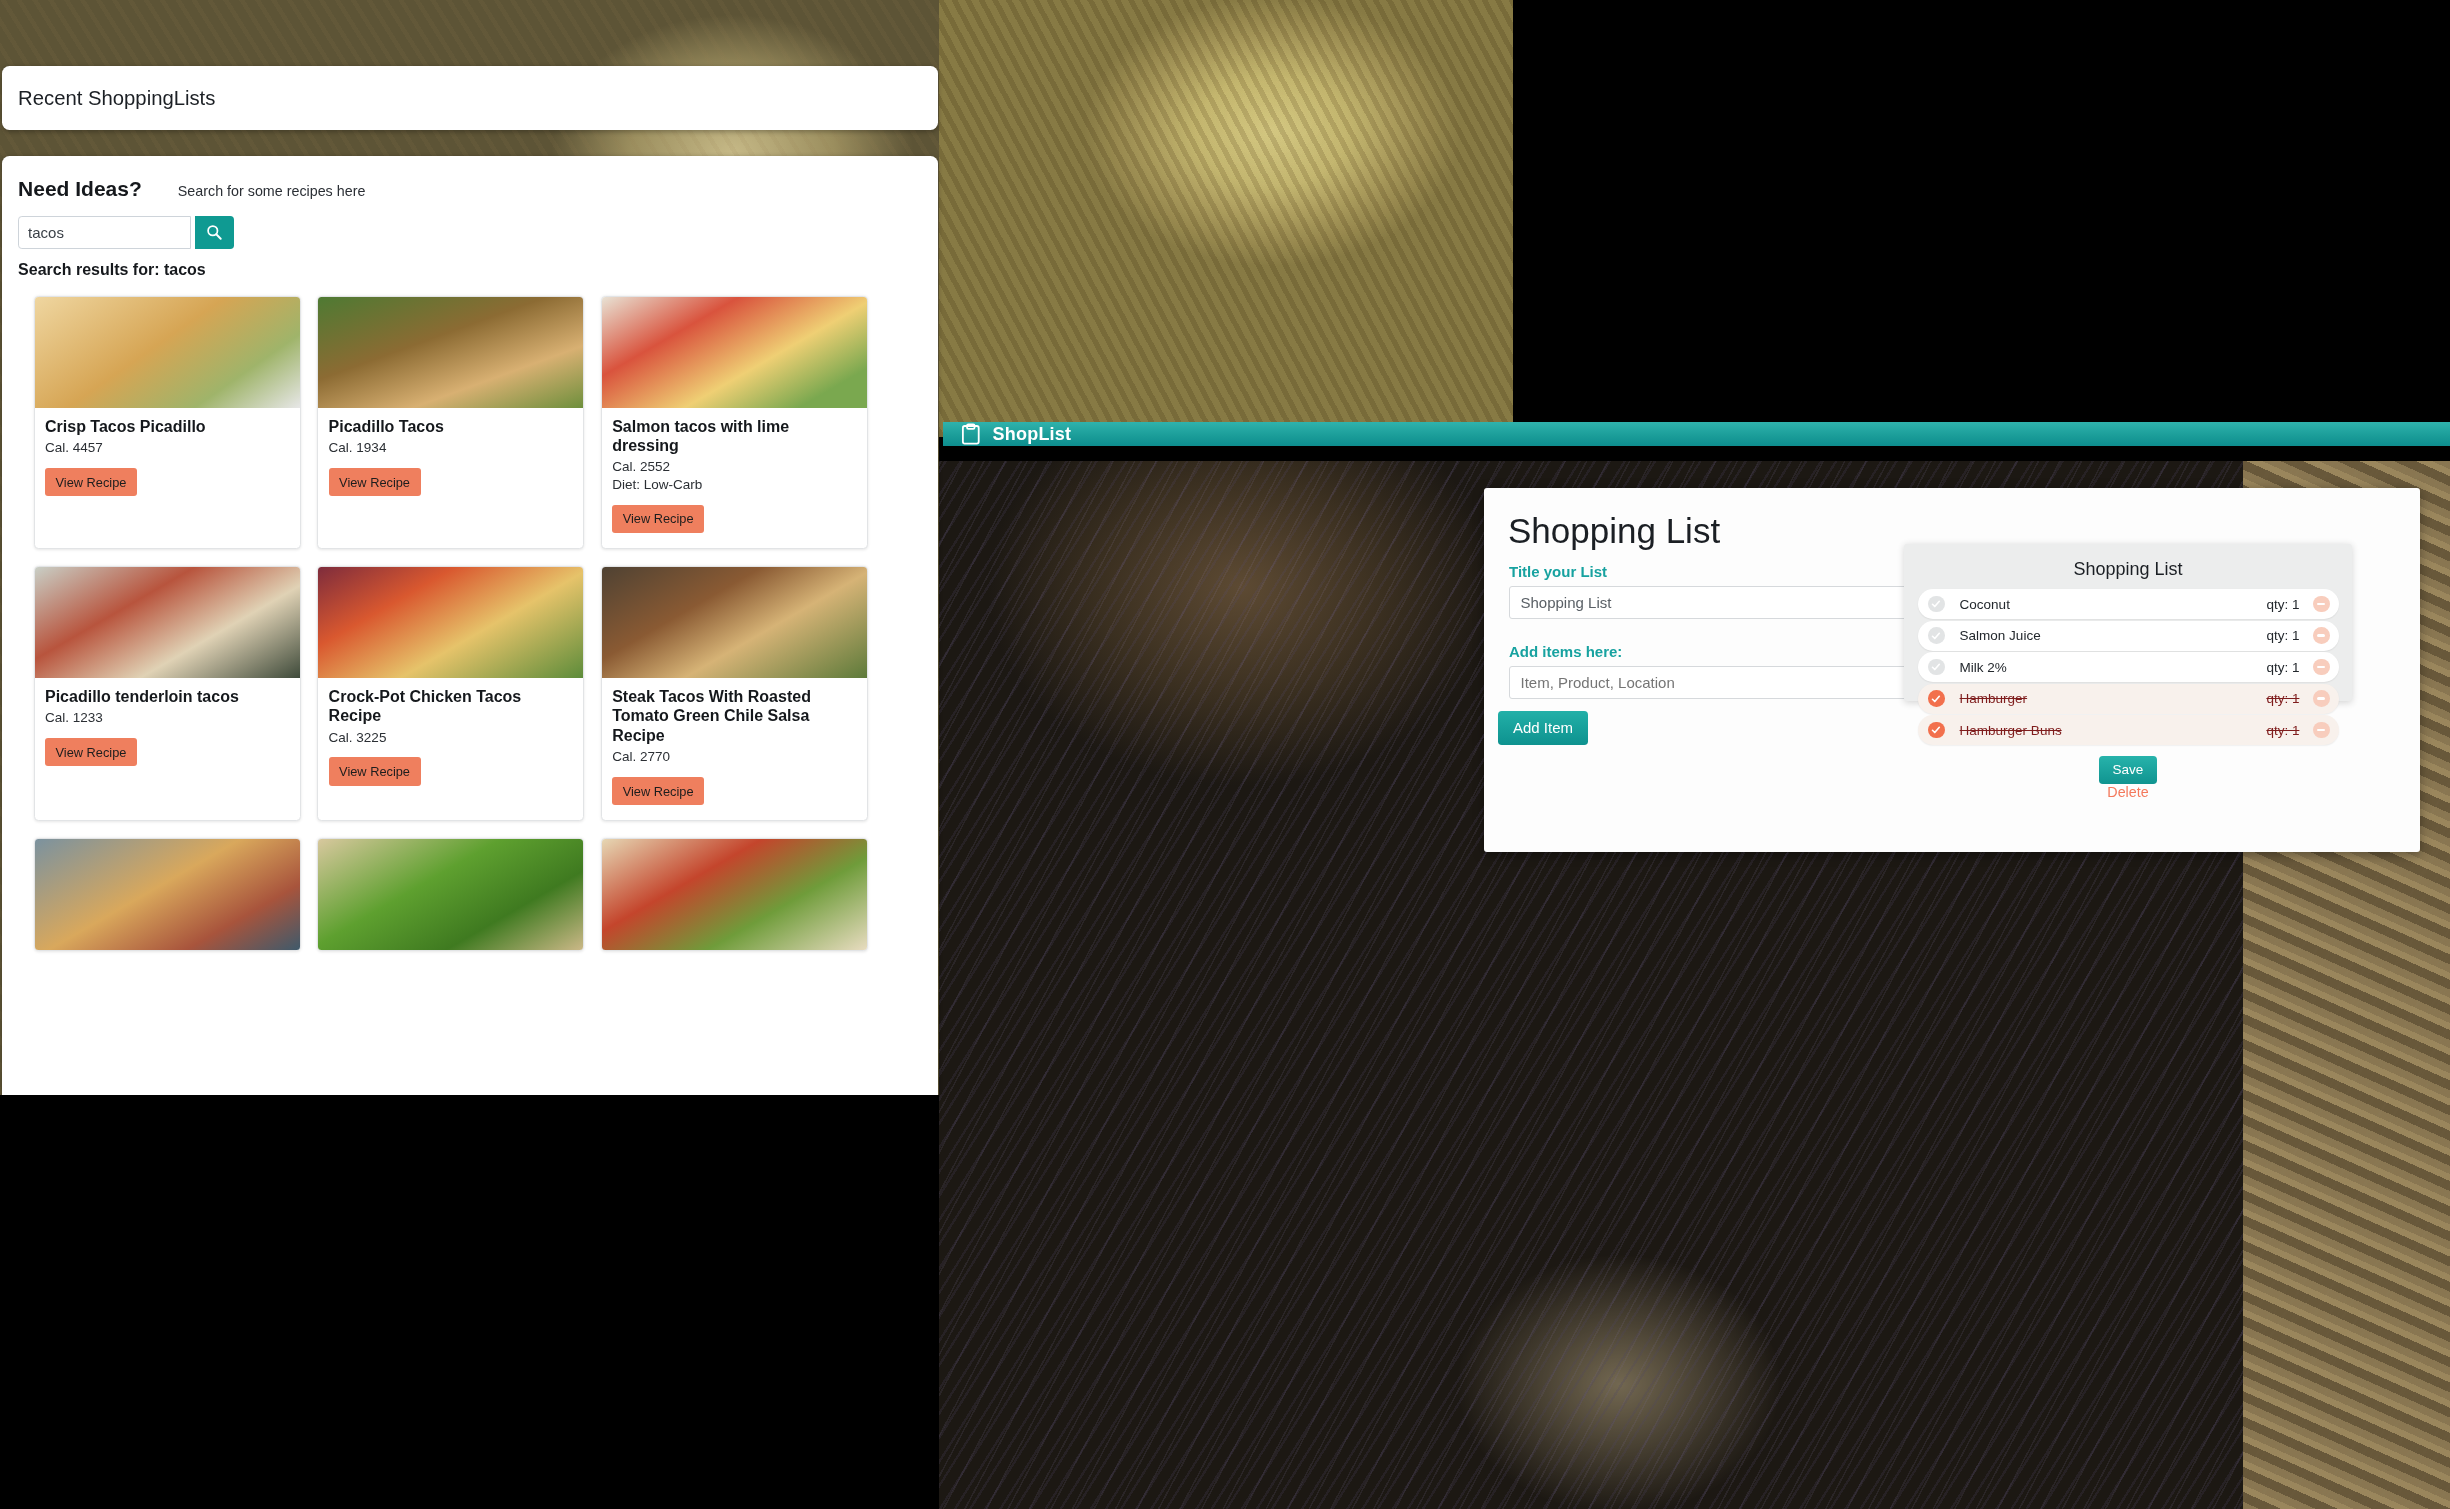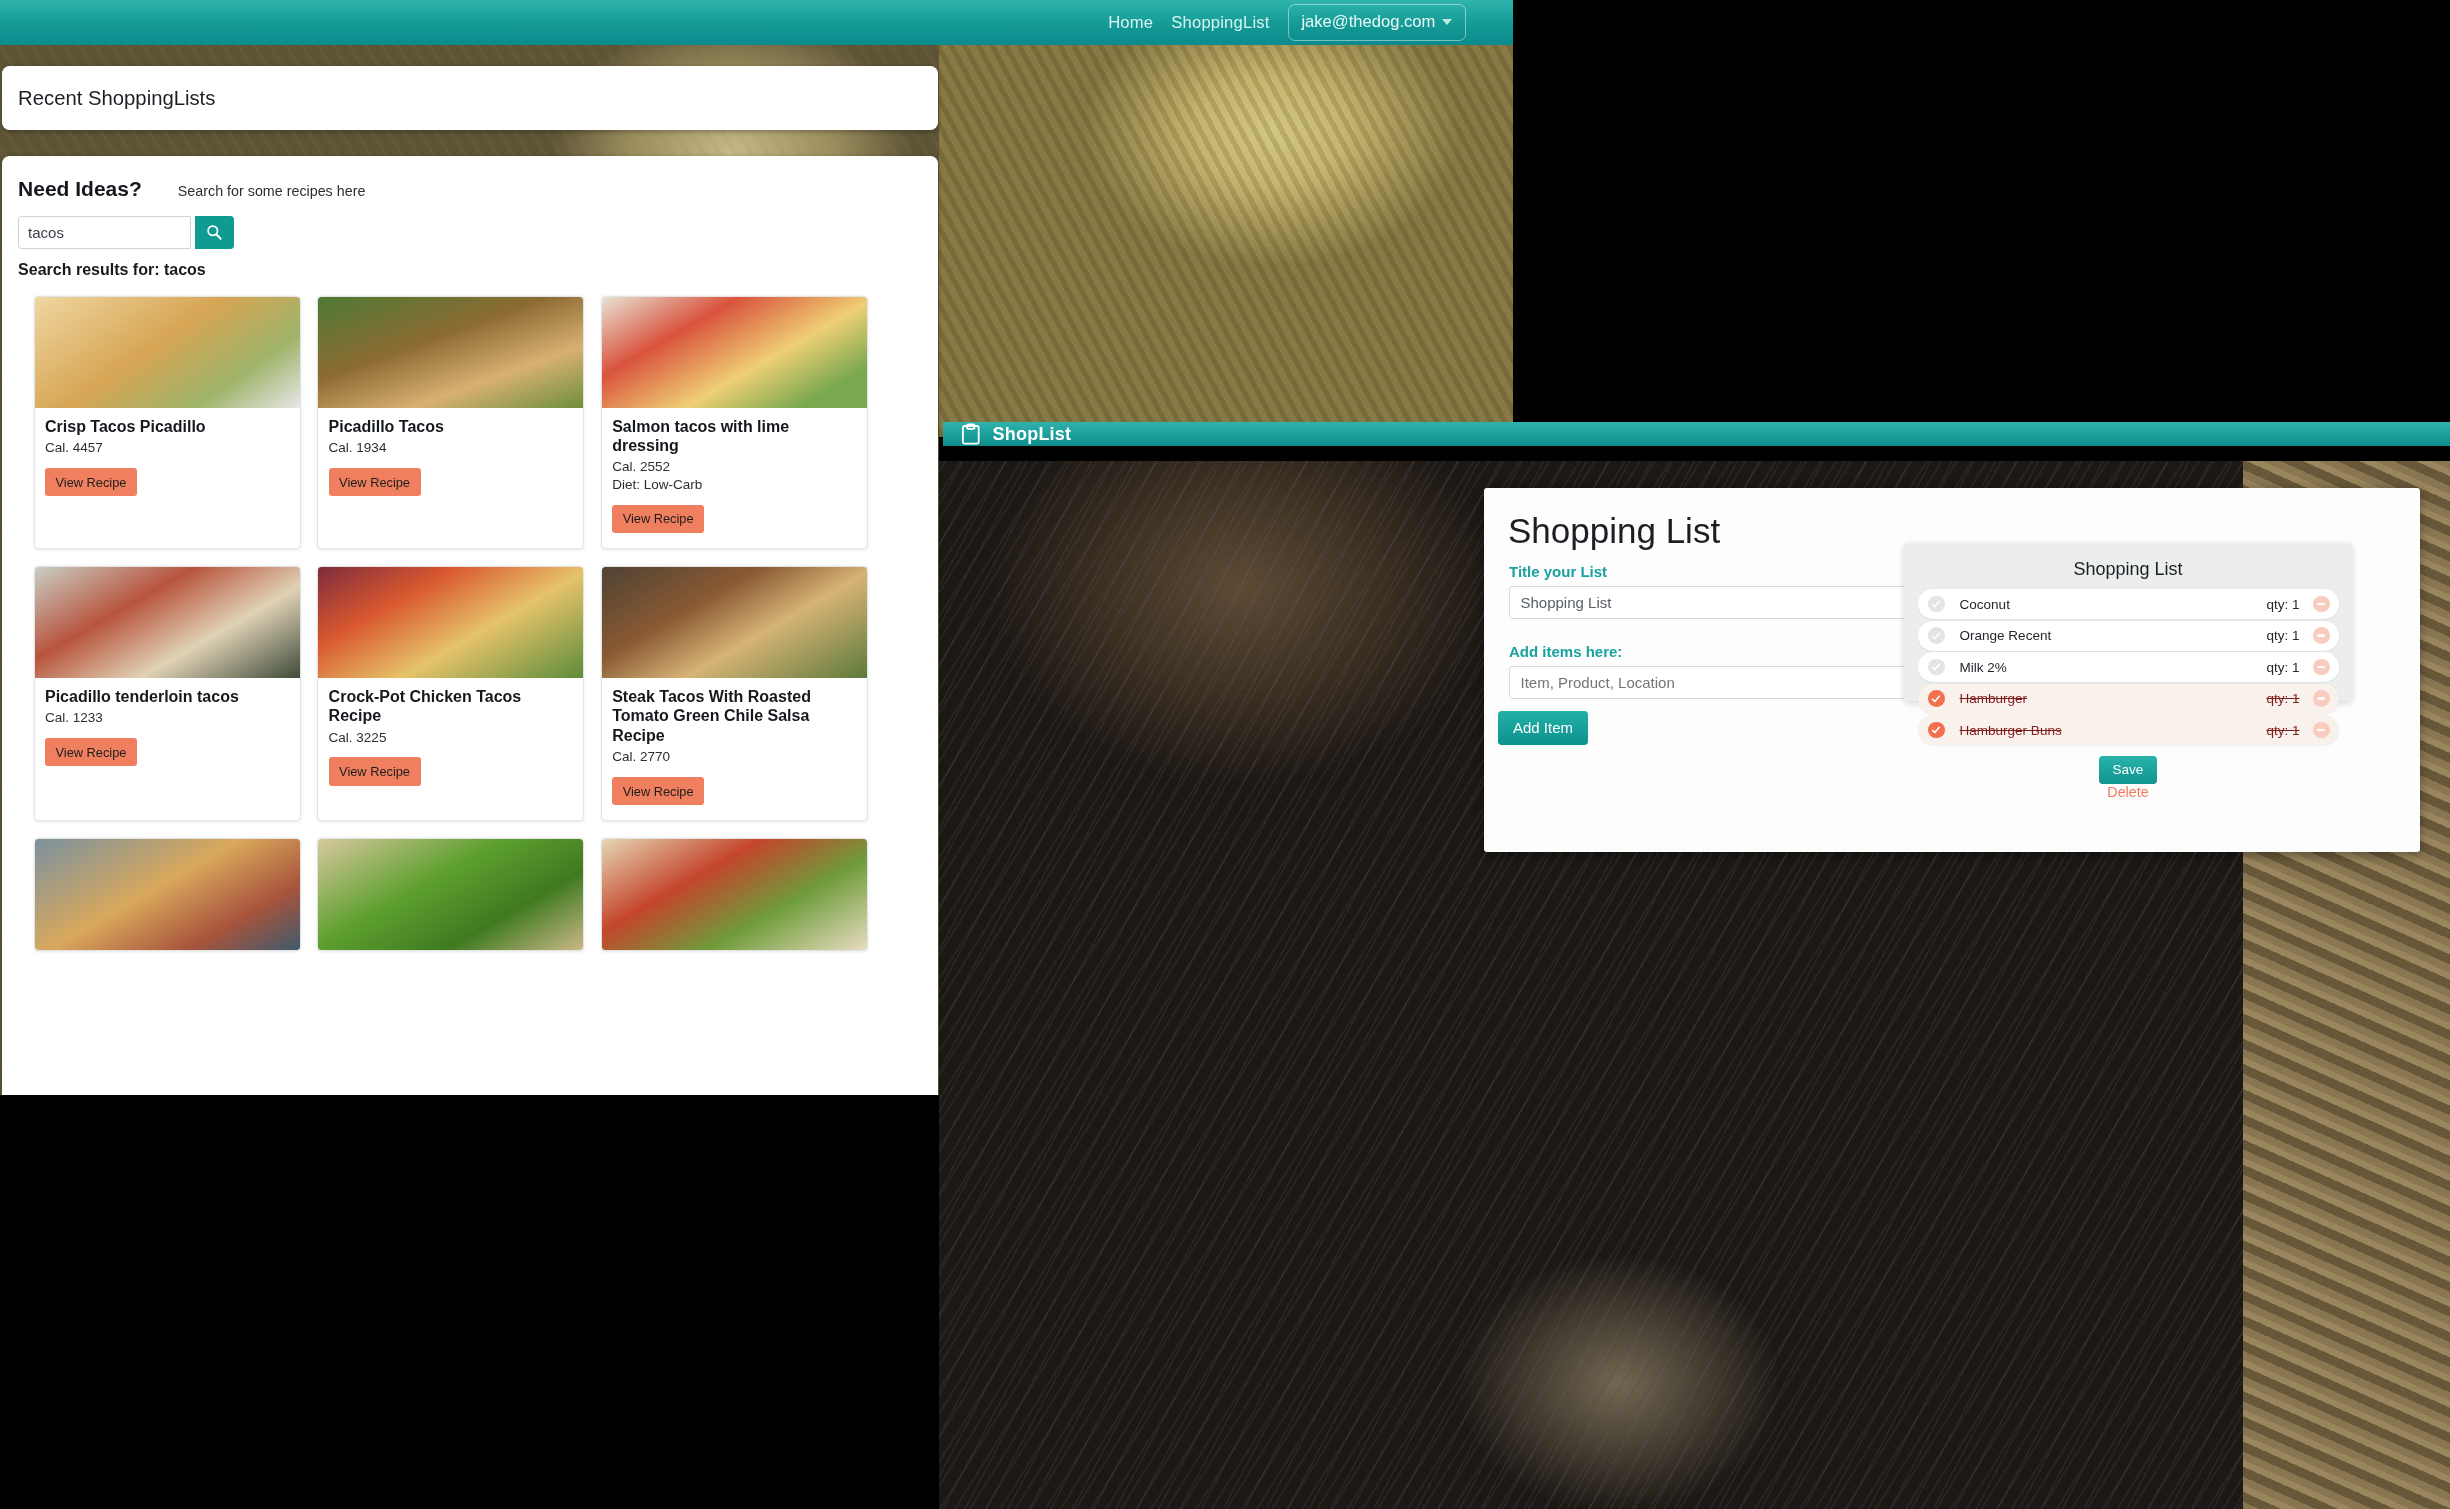--- a/index.html
+++ b/index.html
@@ -177,28 +177,20 @@
 
 <div class="root">
 
   <div class="photo-left-bg"></div>
   <div class="photo-potato"></div>
   <div class="photo-dark-food"></div>
   <div class="photo-basket-right"></div>
 
   <div class="win1">
 
-    <div class="navbar">
-      <a class="nav-link">Home</a>
-      <a class="nav-link">ShoppingList</a>
-      <div class="nav-user">
-        <span>jake@thedog.com</span>
-        <span class="caret"></span>
-      </div>
-    </div>
 
     <div class="panel-recent">
       <div class="h">Recent ShoppingLists</div>
     </div>
 
     <div class="panel-ideas">
       <div class="ideas-head">
         <div class="t">Need Ideas?</div>
         <div class="s">Search for some recipes here</div>
       </div>
@@ -287,21 +279,21 @@
               <span class="rm">
                 <i></i>
               </span>
             </div>
             <div class="item-row">
               <span class="chk">
                 <svg width="9.8" height="9.8" viewBox="0 0 13 13">
                   <polyline points="2,7 5,10 11,3" fill="none" stroke="#fff" stroke-width="2.2" stroke-linecap="round" stroke-linejoin="round"></polyline>
                 </svg>
               </span>
-              <span class="item-name">Orange Recent</span>
+              <span class="item-name">Salmon Juice</span>
               <span class="item-qty">qty: 1</span>
               <span class="rm">
                 <i></i>
               </span>
             </div>
             <div class="item-row">
               <span class="chk">
                 <svg width="9.8" height="9.8" viewBox="0 0 13 13">
                   <polyline points="2,7 5,10 11,3" fill="none" stroke="#fff" stroke-width="2.2" stroke-linecap="round" stroke-linejoin="round"></polyline>
                 </svg>

